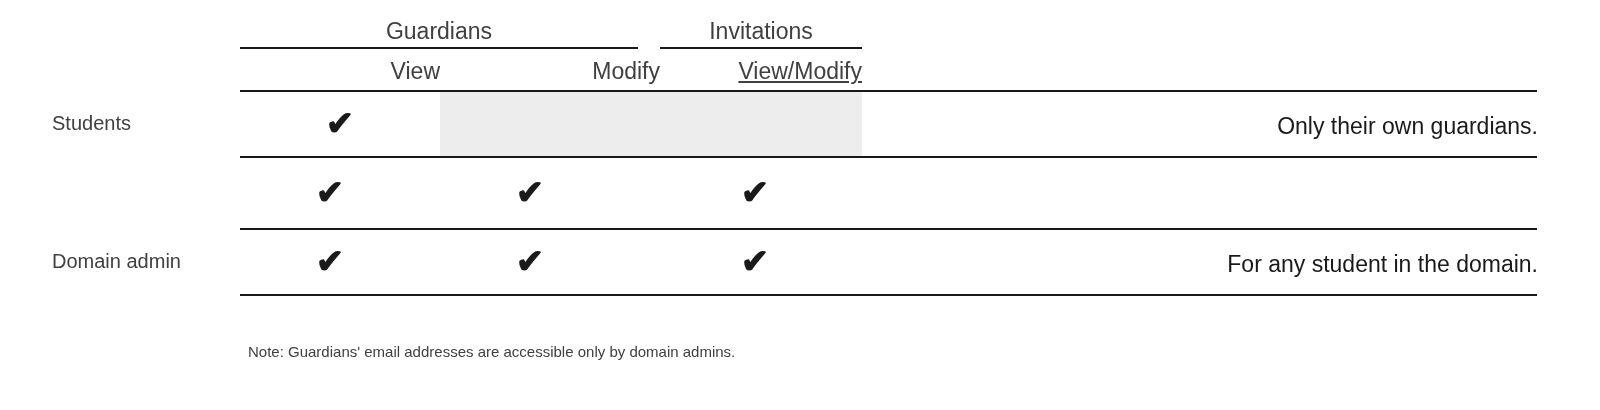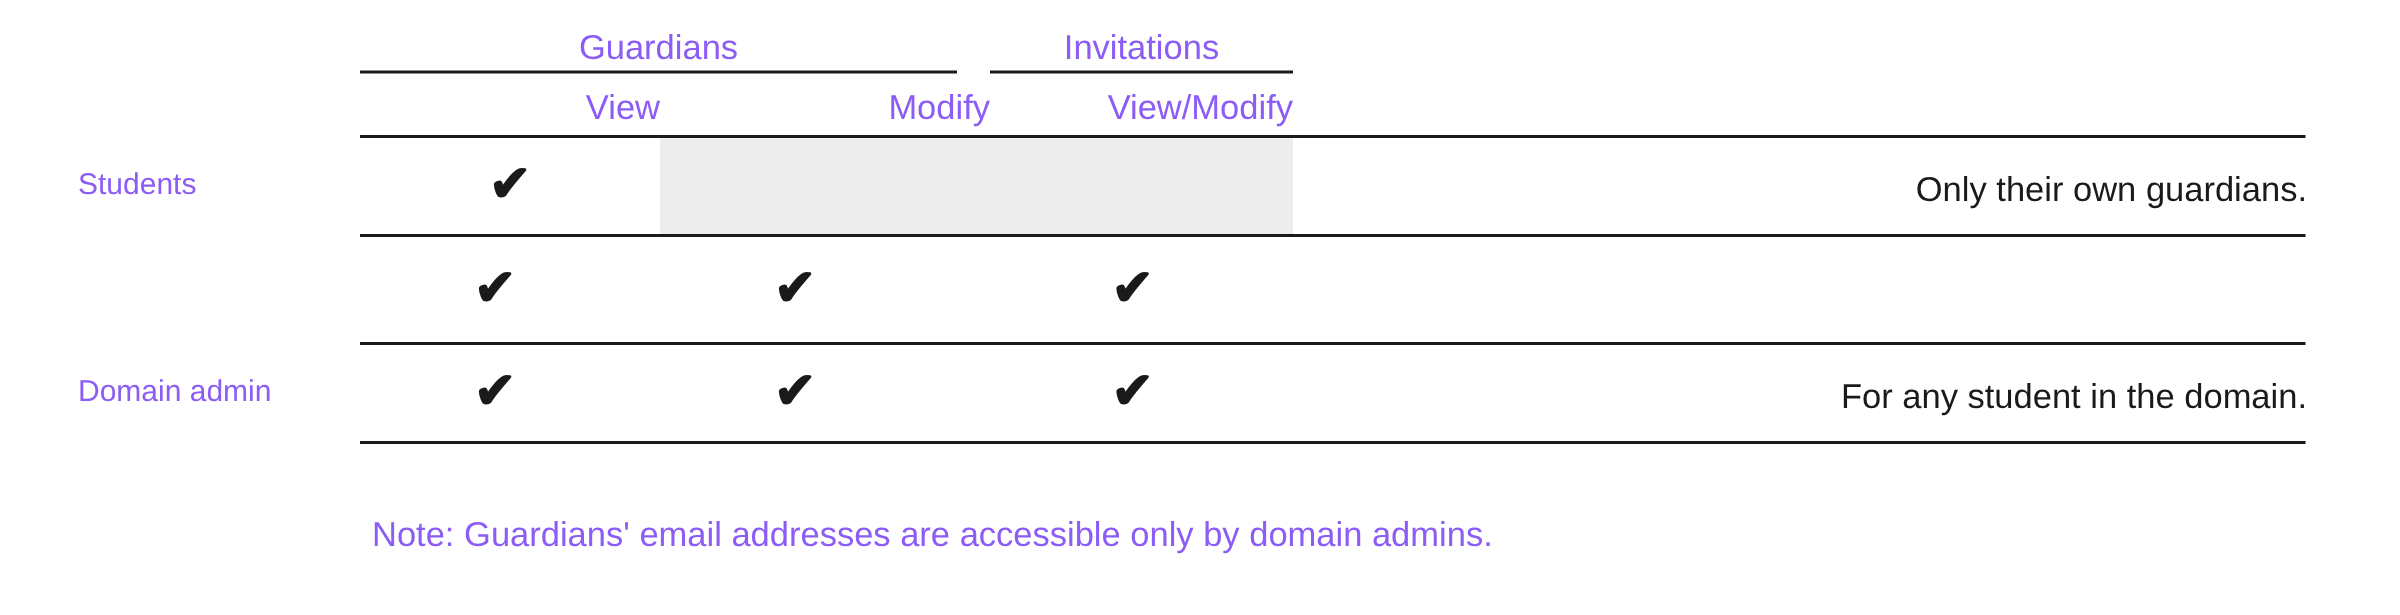--- a/index.html
+++ b/index.html
@@ -22,21 +22,21 @@
     top: 0;
     width: 1600px;
     height: 410px;
   }
 
   
   .txt {
     position: absolute;
     white-space: pre;
     line-height: 1.28;
-    color: #8b5cf6;
+    color: #404040;
   }
 
   
   .grouphdr {
     font-size: 23px;
     text-align: center;
   }
   .grouprule {
     position: absolute;
     height: 2px;
@@ -88,41 +88,41 @@
     width: 670px;
     font-size: 23px;
     line-height: 1.38;
     text-align: right;
   }
 
   
   .note {
     position: absolute;
     left: 248px;
-    font-size: 23px;
+    font-size: 15px;
   }
 </style>
 </head>
 <body>
 
 <div class="sheet">
 
   <div class="txt grouphdr" style="left:240px; top:17px; width:398px;">Guardians</div>
 
   <div class="grouprule" style="left:240px; top:47px; width:398px;"></div>
 
   <div class="txt grouphdr" style="left:660px; top:17px; width:202px;">Invitations</div>
 
   <div class="grouprule" style="left:660px; top:47px; width:202px;"></div>
 
   <div class="txt colhdr" style="left:240px; top:57px; width:200px;">View</div>
 
   <div class="txt colhdr" style="left:440px; top:57px; width:220px;">Modify</div>
 
-  <div class="txt colhdr" style="left:660px; top:57px; width:202px;">View/Modify</div>
+  <div class="txt colhdr" style="left:660px; top:57px; width:202px;text-decoration:underline;">View/Modify</div>
 
   <div class="rule" style="top:90px;"></div>
   <div class="rule" style="top:156px;"></div>
   <div class="rule" style="top:228px;"></div>
   <div class="rule" style="top:294px;"></div>
 
   <div class="shade" style="left:440px; top:92px; width:422px; height:64px;"></div>
 
   <div class="txt rowlabel" style="top:111px;">Students</div>
 

